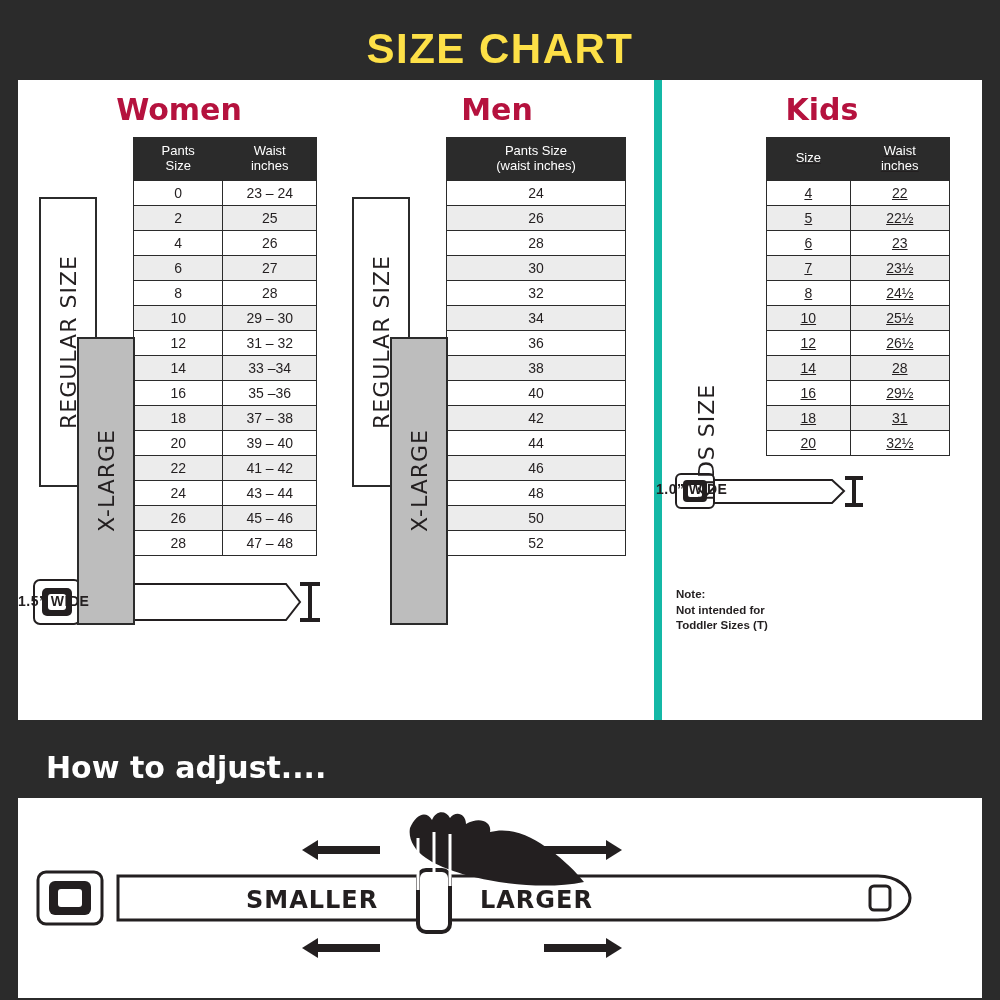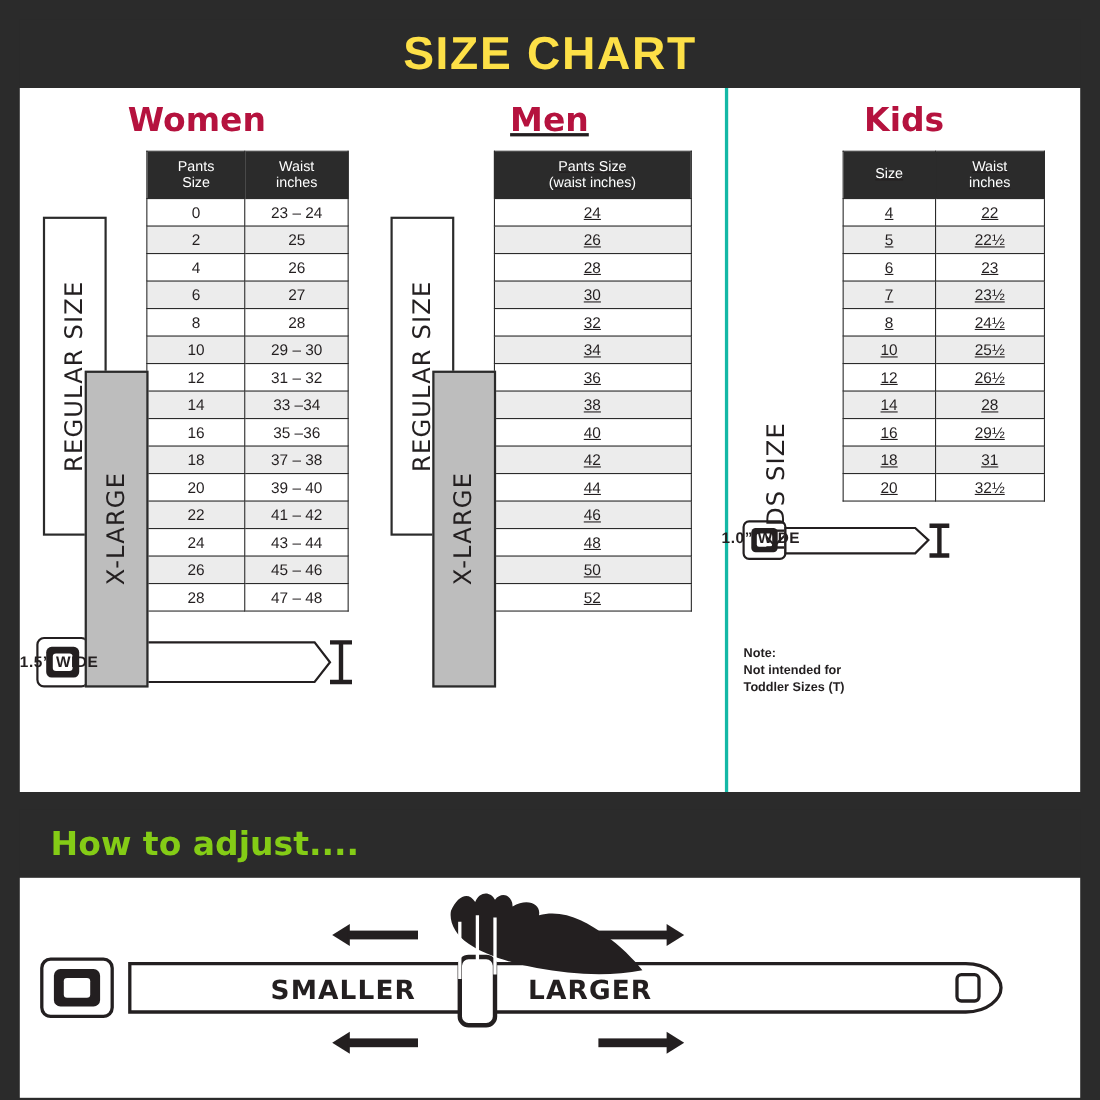--- a/index.html
+++ b/index.html
@@ -35,21 +35,21 @@
   .top-panel {
     background:#ffffff;
     height:640px;
     display:flex;
   }
   .col {
     position:relative;
     padding:6px 10px 0 10px;
   }
   .col-women { width:322px; }
-  .col-men   { width:322px; border-right:3px solid #14b8a6;text-decoration:underline; }
+  .col-men   { width:322px; border-right:8px solid #14b8a6; }
   .col-kids  { width:320px; }
 
   .col-head {
     text-align:center;
     color:#b5123e;
     font-weight:bold;
     font-size:30px;
     margin:6px 0 10px 0;
     font-family:"DejaVu Sans", sans-serif;
   }
@@ -126,21 +126,21 @@
 
   
   .howto-bar {
     height:62px;
     background:#2b2b2b;
     display:flex; align-items:center;
     padding-left:28px;
     margin-top:16px;
   }
   .howto-bar .label {
-    color:#84cc16;
+    color:#ffffff;
     font-size:30px;
     font-weight:bold;
     font-family:"DejaVu Sans", sans-serif;
   }
   .howto-panel {
     background:#ffffff;
     height:200px;
     position:relative;
   }
   .adj-word {

